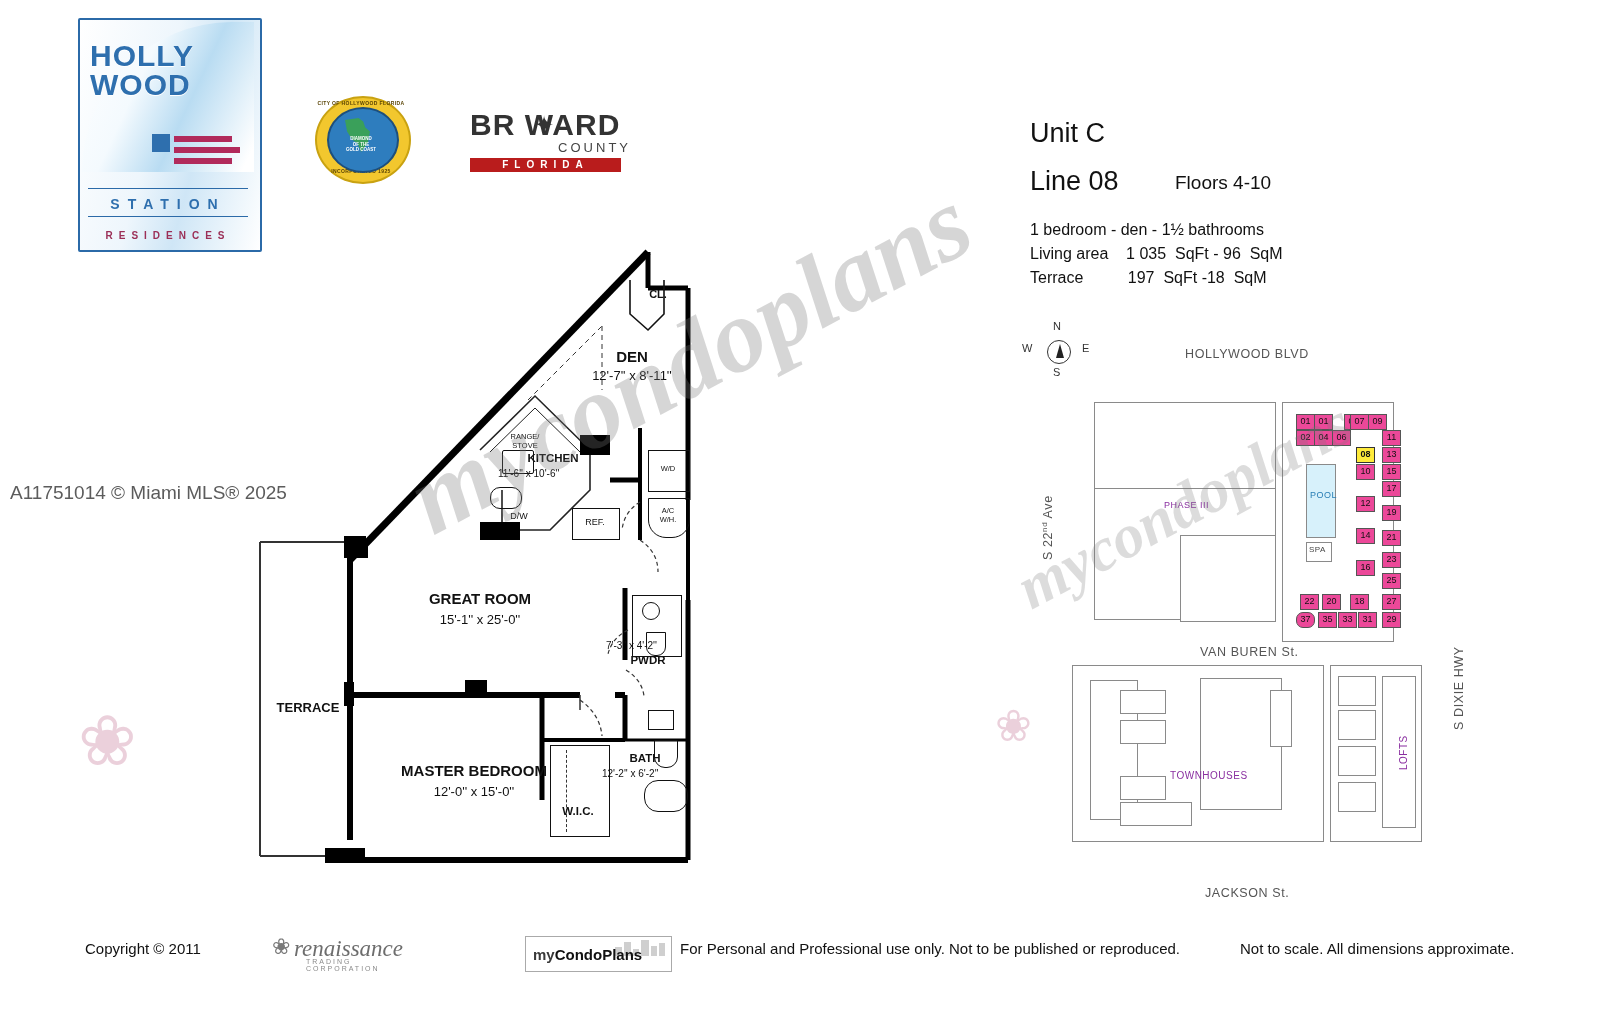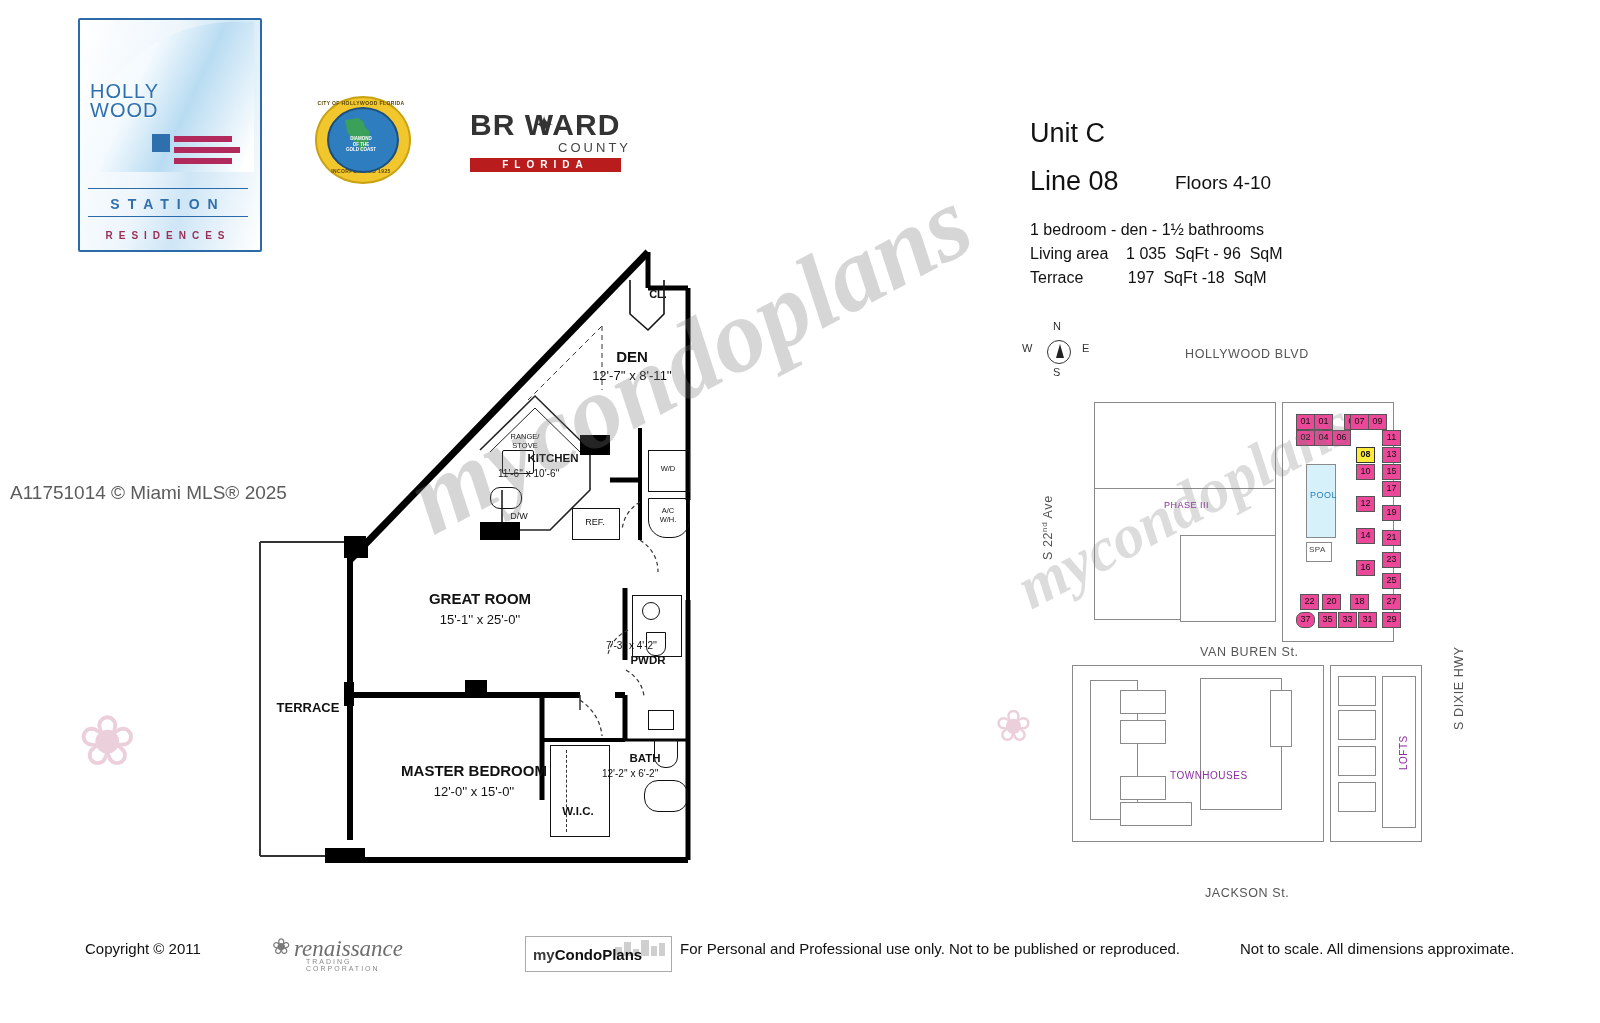--- a/index.html
+++ b/index.html
@@ -20,24 +20,23 @@
     border:2px solid #2b6aa8;border-radius:2px;
     background:linear-gradient(105deg,#ffffff 0%,#eef6fc 42%,#cfe6f6 63%,#ffffff 100%);
   }
   #logo .arc{
     position:absolute;left:4px;top:4px;width:172px;height:150px;
     border-top-left-radius:150px 150px;
     background:linear-gradient(115deg,#ffffff 0%,#f4fafe 35%,#b9dcf2 60%,#ffffff 95%);
   }
   #logo .hw{
     position:absolute;left:12px;top:24px;width:140px;
-    font-size:20px;font-weight:normal;letter-spacing:1px;
+    font-size:30px;font-weight:bold;letter-spacing:1px;
     color:#2e6fae;line-height:0.95;
     text-shadow:0 1px 0 #fff;
-    margin-top:40px;
   }
   #logo .hw span{display:block;}
   #logo .bars{position:absolute;left:96px;top:118px;}
   #logo .bars i{display:block;height:6px;margin-bottom:5px;background:#b12a5b;}
   #logo .sq{position:absolute;left:74px;top:116px;width:18px;height:18px;background:#2e6fae;}
   #logo .line{position:absolute;left:10px;width:160px;height:1px;background:#2b6aa8;}
   #logo .station{position:absolute;left:0;top:178px;width:180px;text-align:center;
     font-size:14px;letter-spacing:8px;color:#2e6fae;font-weight:bold;}
   #logo .residences{position:absolute;left:0;top:212px;width:180px;text-align:center;
     font-size:10px;letter-spacing:6px;color:#9b2f57;font-weight:bold;}

